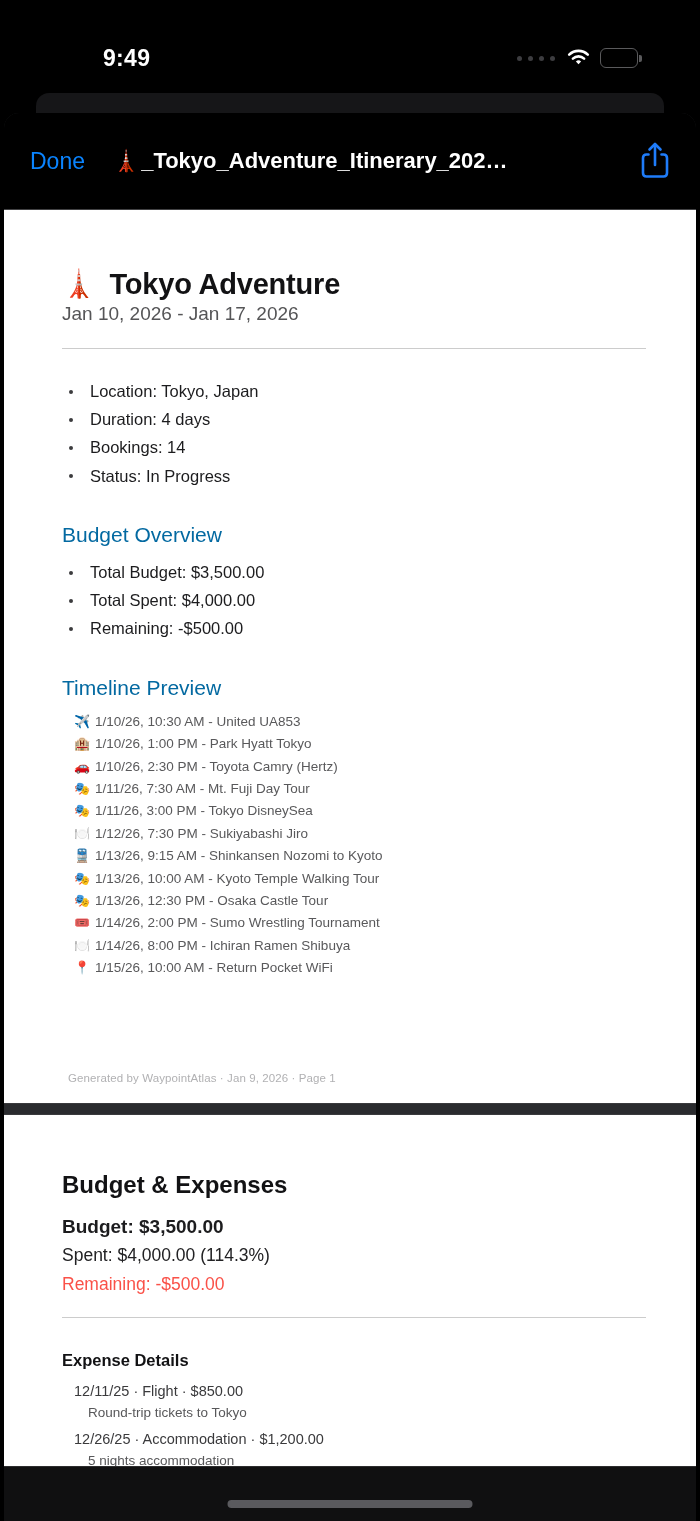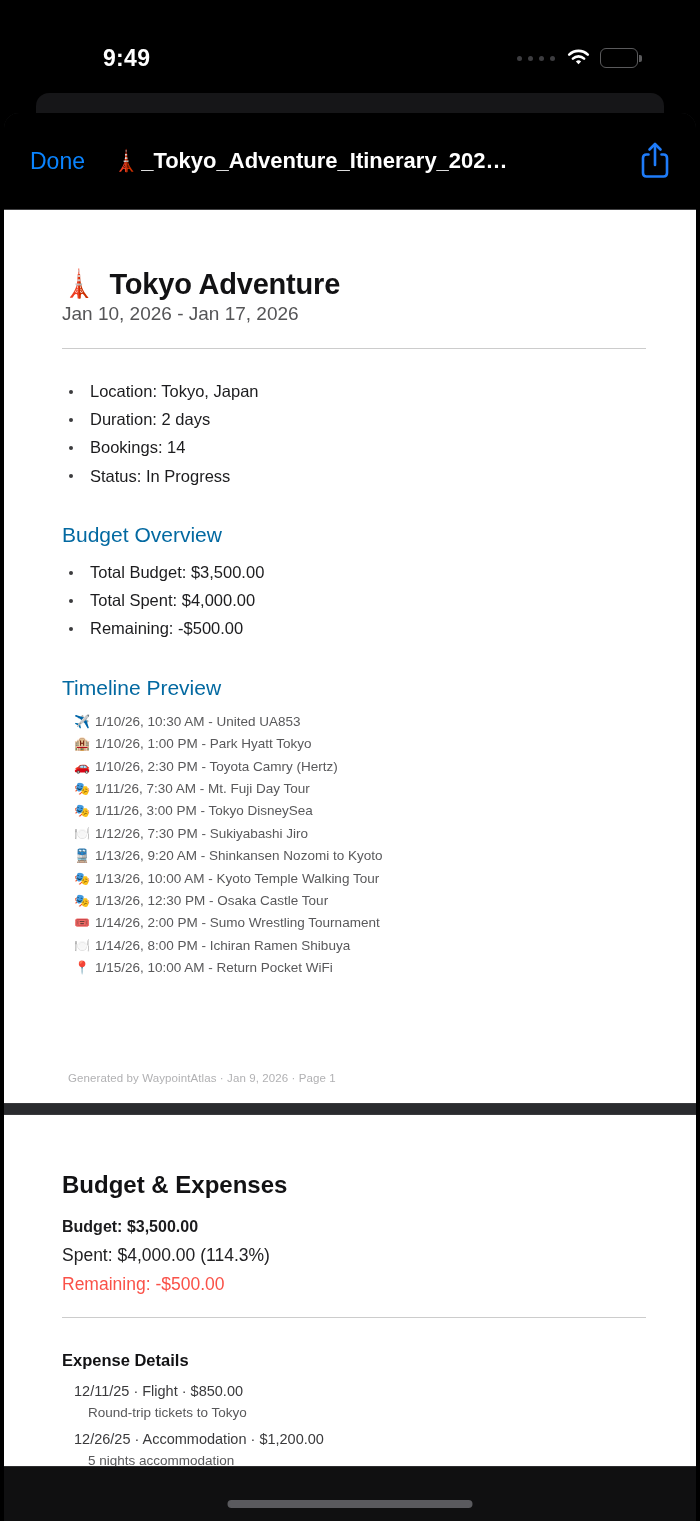--- a/index.html
+++ b/index.html
@@ -99,21 +99,21 @@
     padding-left:12px; font-size:13.5px; color:#59595b;
   }
   .timeline-list .icon { width:21px; flex:0 0 auto; font-size:13px; line-height:1; }
   .page-footer {
     position:absolute; left:64px; bottom:19px;
     font-size:11.5px; color:#b1b1b3; letter-spacing:.1px;
   }
 
   
   .p2-heading { padding-top:55px; font-size:24px; line-height:30px; font-weight:700; color:#121214; }
-  .p2-budget { margin-top:16px; font-size:16px; line-height:21px; font-weight:700; color:#1c1c1e; }
+  .p2-budget { margin-top:16px; font-size:19px; line-height:21px; font-weight:700; color:#1c1c1e; }
   .p2-spent { margin-top:8px; font-size:17.5px; line-height:21px; color:#222224; }
   .p2-remaining { margin-top:8px; font-size:17.5px; line-height:21px; color:#fa5148; }
   .rule-2 { margin-top:22px; border:none; border-top:1px solid #cccccc; }
   .expense-heading { margin-top:32px; font-size:16.5px; line-height:20px; font-weight:700; color:#121214; }
   .expense-list { margin-top:13px; }
   .expense-item { margin-bottom:10px; }
   .expense-summary { padding-left:12px; font-size:14.5px; line-height:17px; color:#3a3a3c; }
   .expense-detail { padding-left:26px; margin-top:5px; font-size:13.5px; line-height:16px; color:#58585a; }
 
   
@@ -178,21 +178,21 @@
       <div class="doc-title">
         <span class="emoji">🗼</span>
         <span>Tokyo Adventure</span>
       </div>
       <div class="doc-dates">Jan 10, 2026 - Jan 17, 2026</div>
       <hr class="rule">
 
       <ul class="bullet-list">
 
       <li>Location: Tokyo, Japan</li>
-          <li>Duration: 2 days</li>
+          <li>Duration: 4 days</li>
           <li>Bookings: 14</li>
           <li>Status: In Progress</li>
         </ul>
 
       <div class="section-heading">Budget Overview</div>
       <ul class="bullet-list tight">
 
       <li>Total Budget: $3,500.00</li>
           <li>Total Spent: $4,000.00</li>
           <li>Remaining: -$500.00</li>
@@ -220,21 +220,21 @@
           <li>
             <span class="icon">🎭</span>
             <span>1/11/26, 3:00 PM - Tokyo DisneySea</span>
           </li>
           <li>
             <span class="icon">🍽️</span>
             <span>1/12/26, 7:30 PM - Sukiyabashi Jiro</span>
           </li>
           <li>
             <span class="icon">🚆</span>
-            <span>1/13/26, 9:20 AM - Shinkansen Nozomi to Kyoto</span>
+            <span>1/13/26, 9:15 AM - Shinkansen Nozomi to Kyoto</span>
           </li>
           <li>
             <span class="icon">🎭</span>
             <span>1/13/26, 10:00 AM - Kyoto Temple Walking Tour</span>
           </li>
           <li>
             <span class="icon">🎭</span>
             <span>1/13/26, 12:30 PM - Osaka Castle Tour</span>
           </li>
           <li>

